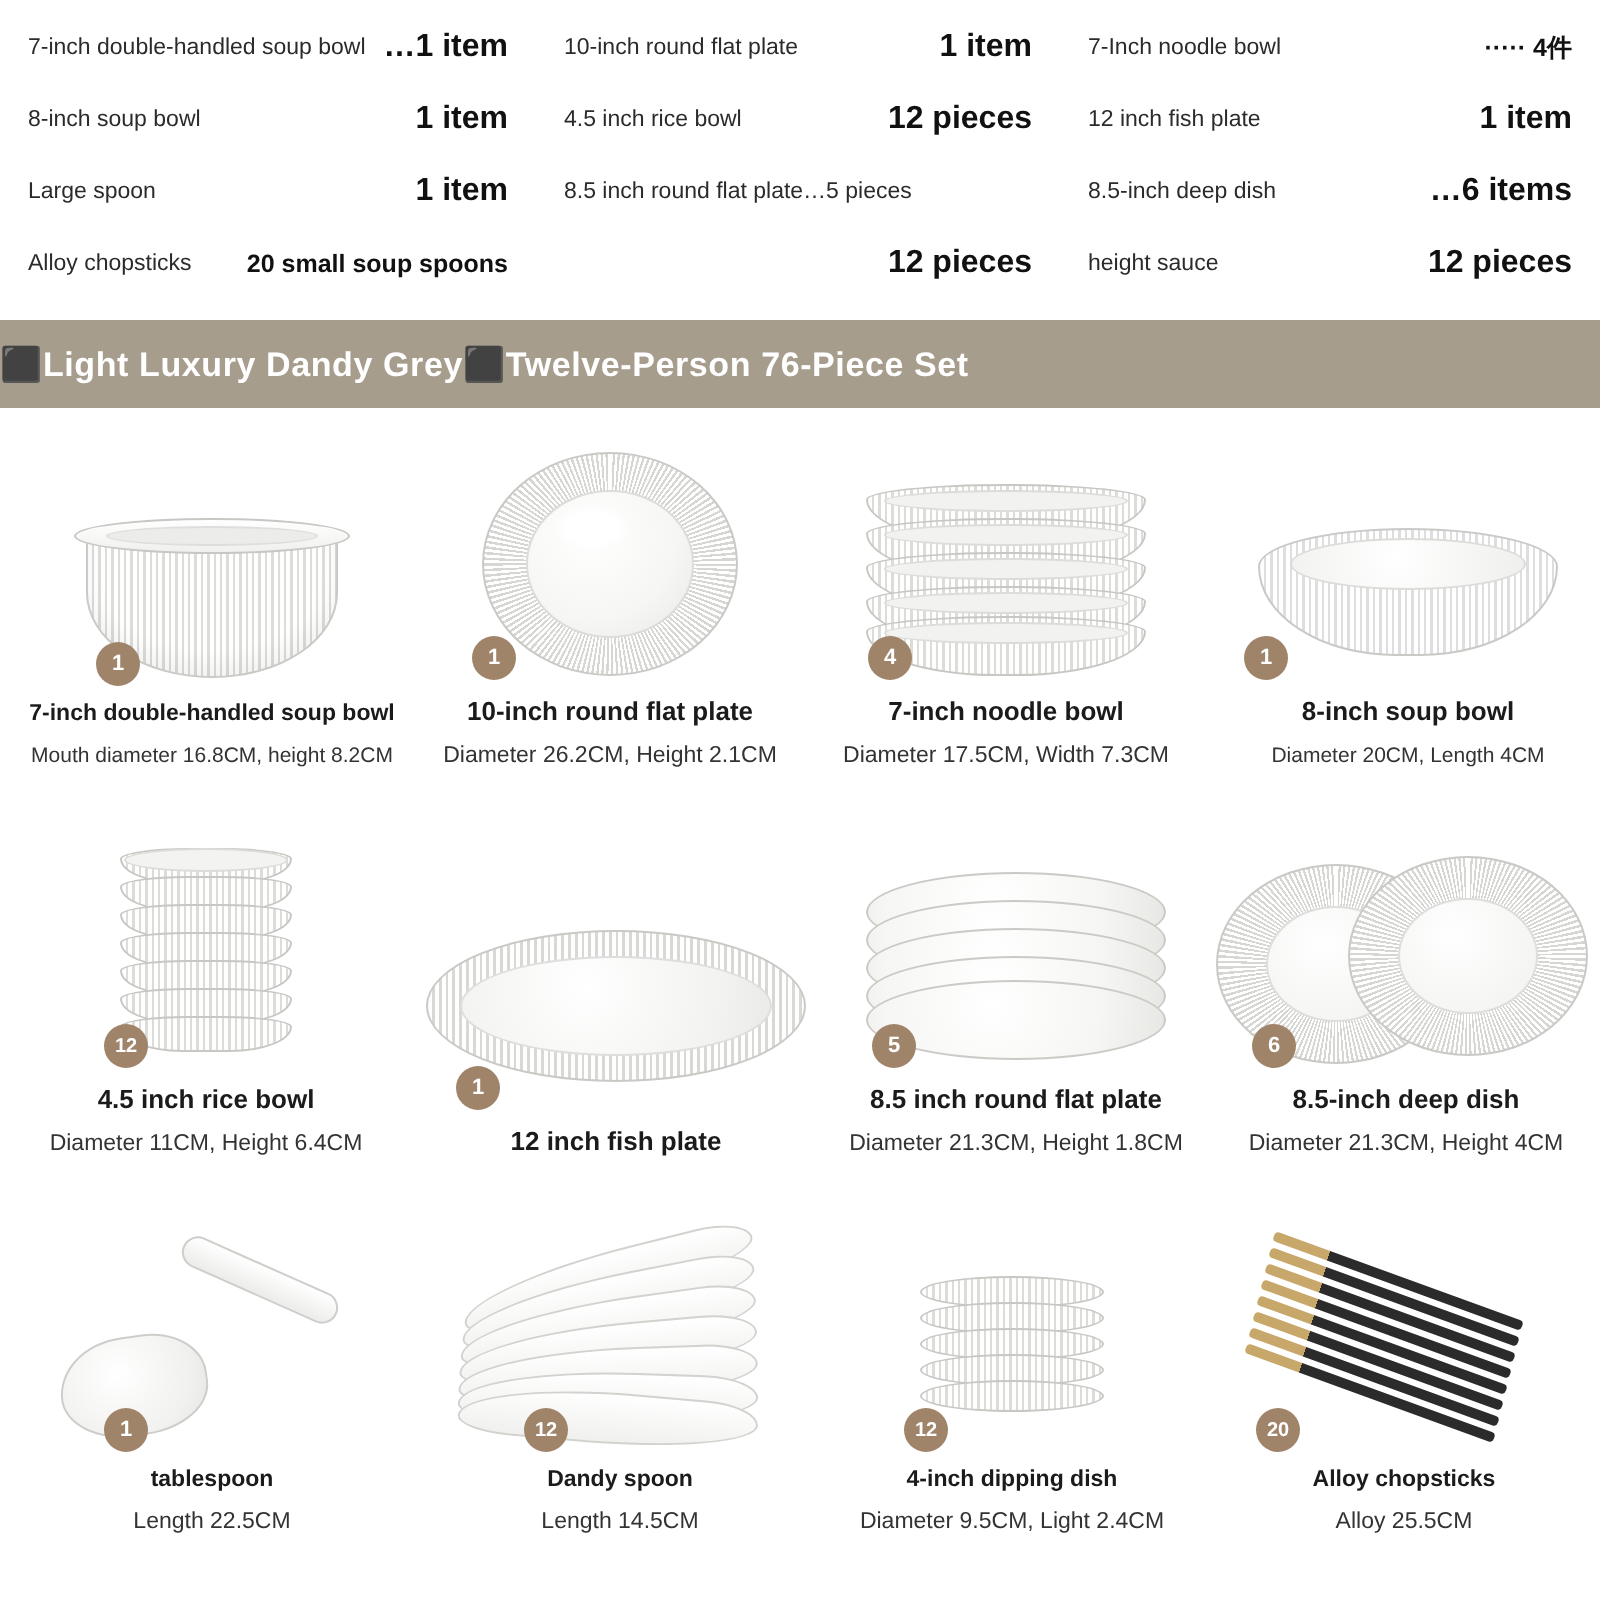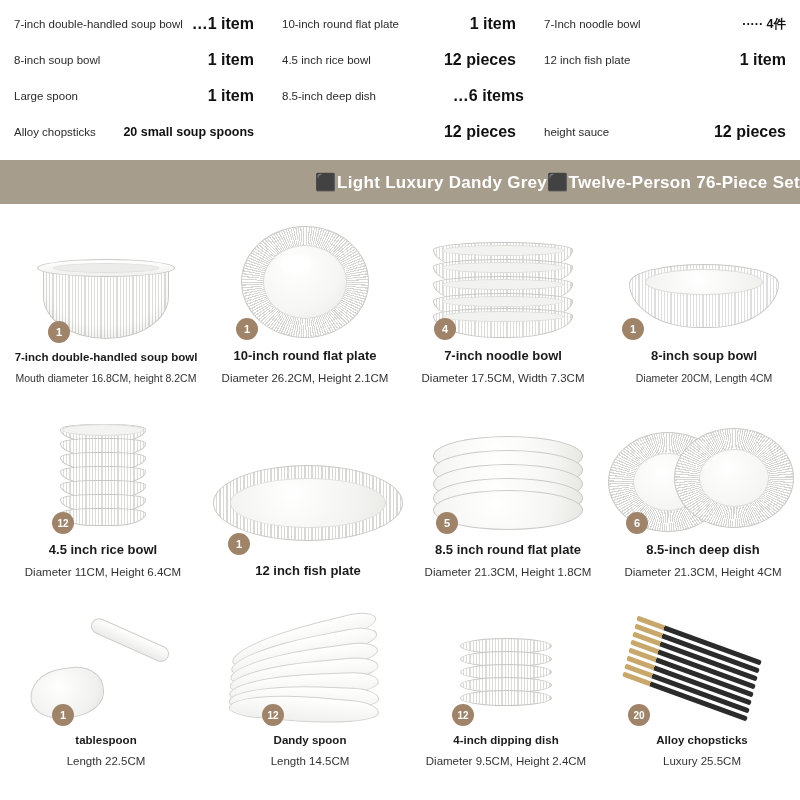--- a/index.html
+++ b/index.html
@@ -49,21 +49,21 @@
   .c3 { width: 270px; }
 
   
   .banner {
     margin-top: 10px;
     width: 800px;
     height: 44px;
     background: #a79d8d;
     display: flex;
     align-items: center;
-    justify-content: flex-end;
+    justify-content: flex-start;
   }
   .banner-text {
     color: #ffffff;
     font-size: 17px;
     font-weight: bold;
     letter-spacing: .3px;
   }
 
   
   .grid {
@@ -314,20 +314,24 @@
     <div class="spec-cell c3">
       <span class="nm">12 inch fish plate</span>
       <span class="qty">1 item</span>
     </div>
   </div>
 
   <div class="spec-row">
     <div class="spec-cell c1">
       <span class="nm">Large spoon</span>
       <span class="qty">1 item</span>
+    </div>
+    <div class="spec-cell c2">
+      <span class="nm">8.5 inch round flat plate…5 pieces</span>
+      <span class="qty"></span>
     </div>
     <div class="spec-cell c3">
       <span class="nm">8.5-inch deep dish</span>
       <span class="qty">…6 items</span>
     </div>
   </div>
 
   <div class="spec-row">
     <div class="spec-cell c1">
       <span class="nm">Alloy chopsticks</span>
@@ -515,34 +519,34 @@
         <div class="dipstack" style="margin-bottom:8px">
           <div class="lay" style="top:0"></div>
           <div class="lay" style="top:13px"></div>
           <div class="lay" style="top:26px"></div>
           <div class="lay" style="top:39px"></div>
           <div class="lay" style="top:52px"></div>
         </div>
         <div class="badge wide" style="left:44px">12</div>
       </div>
       <div class="cap">4-inch dipping dish</div>
-      <div class="dim big">Diameter 9.5CM, Height 2.4CM</div>
+      <div class="dim big">Diameter 9.5CM, Light 2.4CM</div>
     </div>
 
     <div class="cellwrap" style="width:196px">
       <div class="art">
         <div class="sticks">
           <div class="s" style="top:6px;  left:16px; transform:rotate(20deg)"></div>
           <div class="s" style="top:14px; left:14px; transform:rotate(20deg)"></div>
           <div class="s" style="top:22px; left:12px; transform:rotate(20deg)"></div>
           <div class="s" style="top:30px; left:10px; transform:rotate(20deg)"></div>
           <div class="s" style="top:38px; left:8px;  transform:rotate(20deg)"></div>
           <div class="s" style="top:46px; left:6px;  transform:rotate(20deg)"></div>
           <div class="s" style="top:54px; left:4px;  transform:rotate(20deg)"></div>
           <div class="s" style="top:62px; left:2px;  transform:rotate(20deg)"></div>
         </div>
         <div class="badge wide" style="left:24px">20</div>
       </div>
       <div class="cap">Alloy chopsticks</div>
-      <div class="dim big">Luxury 25.5CM</div>
+      <div class="dim big">Alloy 25.5CM</div>
     </div>
   </div>
 </div>
 
 </body></html>

